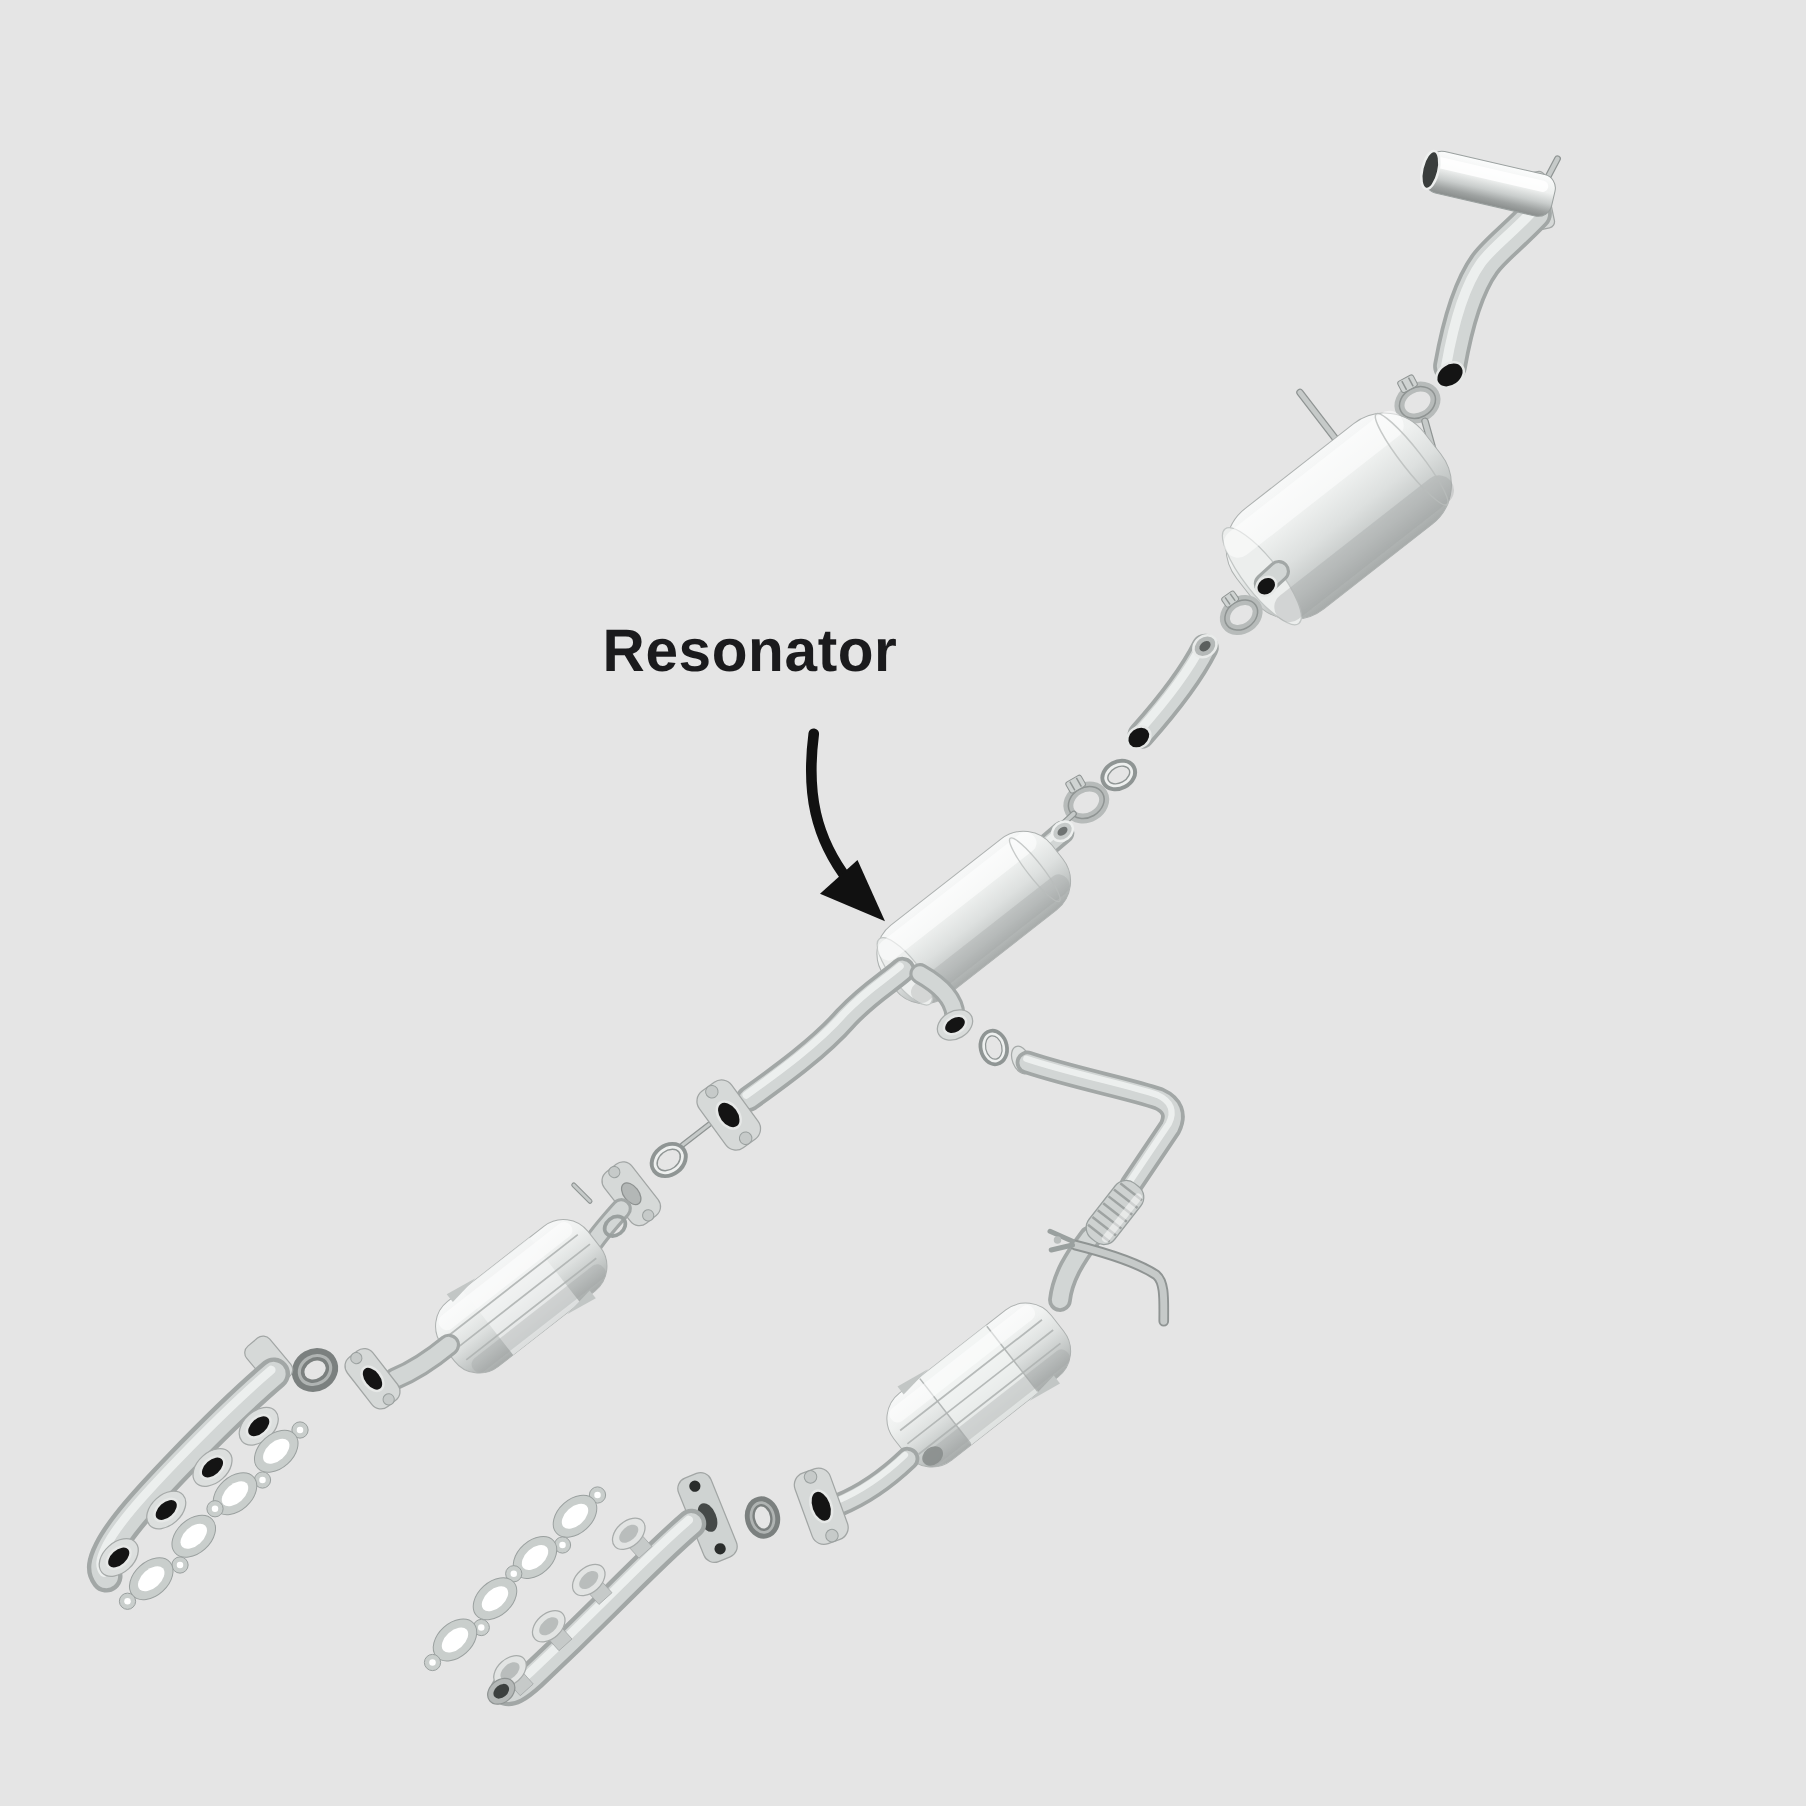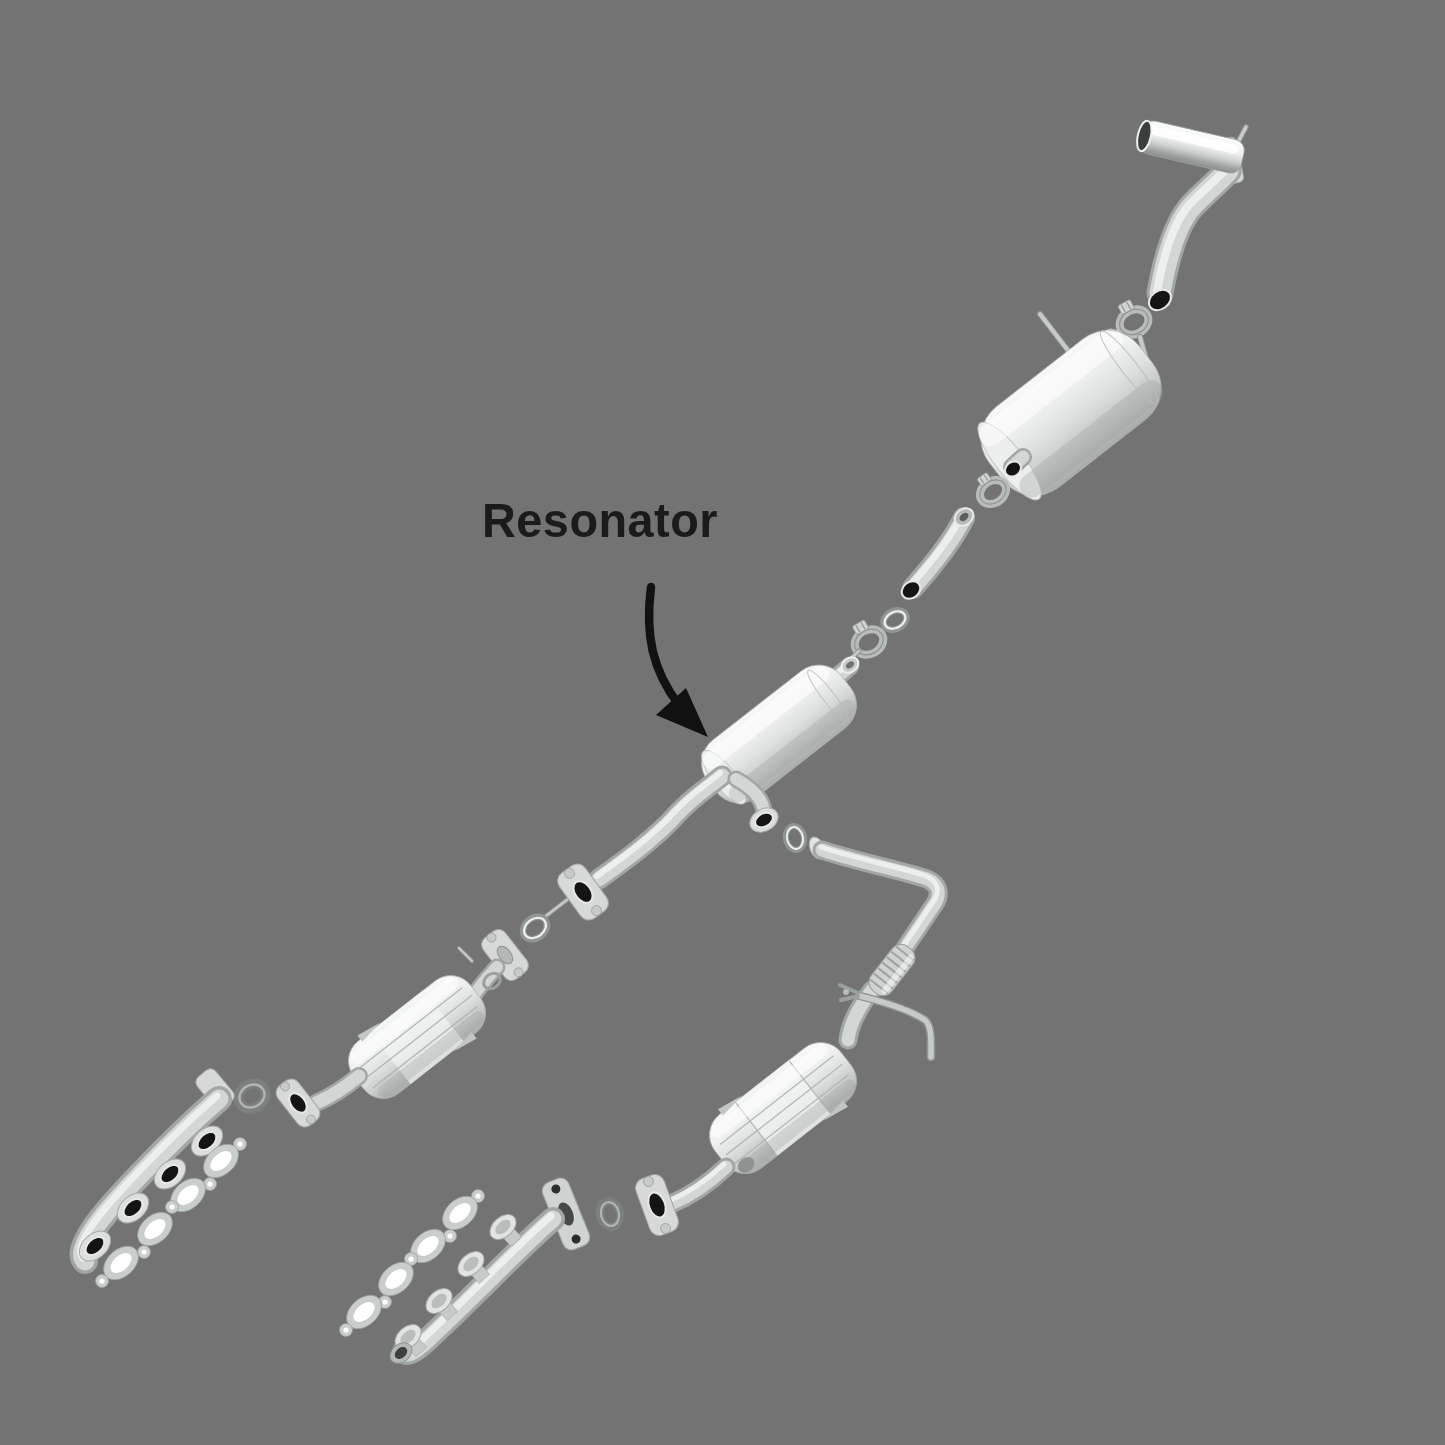--- a/index.html
+++ b/index.html
@@ -1,16 +1,16 @@
 <!DOCTYPE html>
 <html><head>
 <meta charset="utf-8">
 <style>
   html,body{margin:0;padding:0;background:#ffffff;}
-  .canvas{position:relative;width:1445px;height:1445px;background:#737373;overflow:hidden;}
+  .canvas{position:relative;width:1445px;height:1445px;background:#e5e5e5;overflow:hidden;}
   svg{display:block;}
   
   .po{fill:none;stroke:#a2a7a6;stroke-linecap:round;stroke-linejoin:round;}
   .pm{fill:none;stroke:#d2d6d5;stroke-linecap:round;stroke-linejoin:round;}
   .ph{fill:none;stroke:#f1f3f2;stroke-linecap:round;stroke-linejoin:round;opacity:.85;}
   .rodd{fill:none;stroke:#8f9493;stroke-linecap:round;}
   .rod{fill:none;stroke:#c6cac9;stroke-linecap:round;}
   .plate{fill:#d6d9d8;stroke:#a2a6a5;stroke-width:1;}
   .blackend{fill:#141414;stroke:#e6e8e7;stroke-width:2;}
   .ear{fill:#c6cac9;stroke:#9aa09f;stroke-width:.8;}

